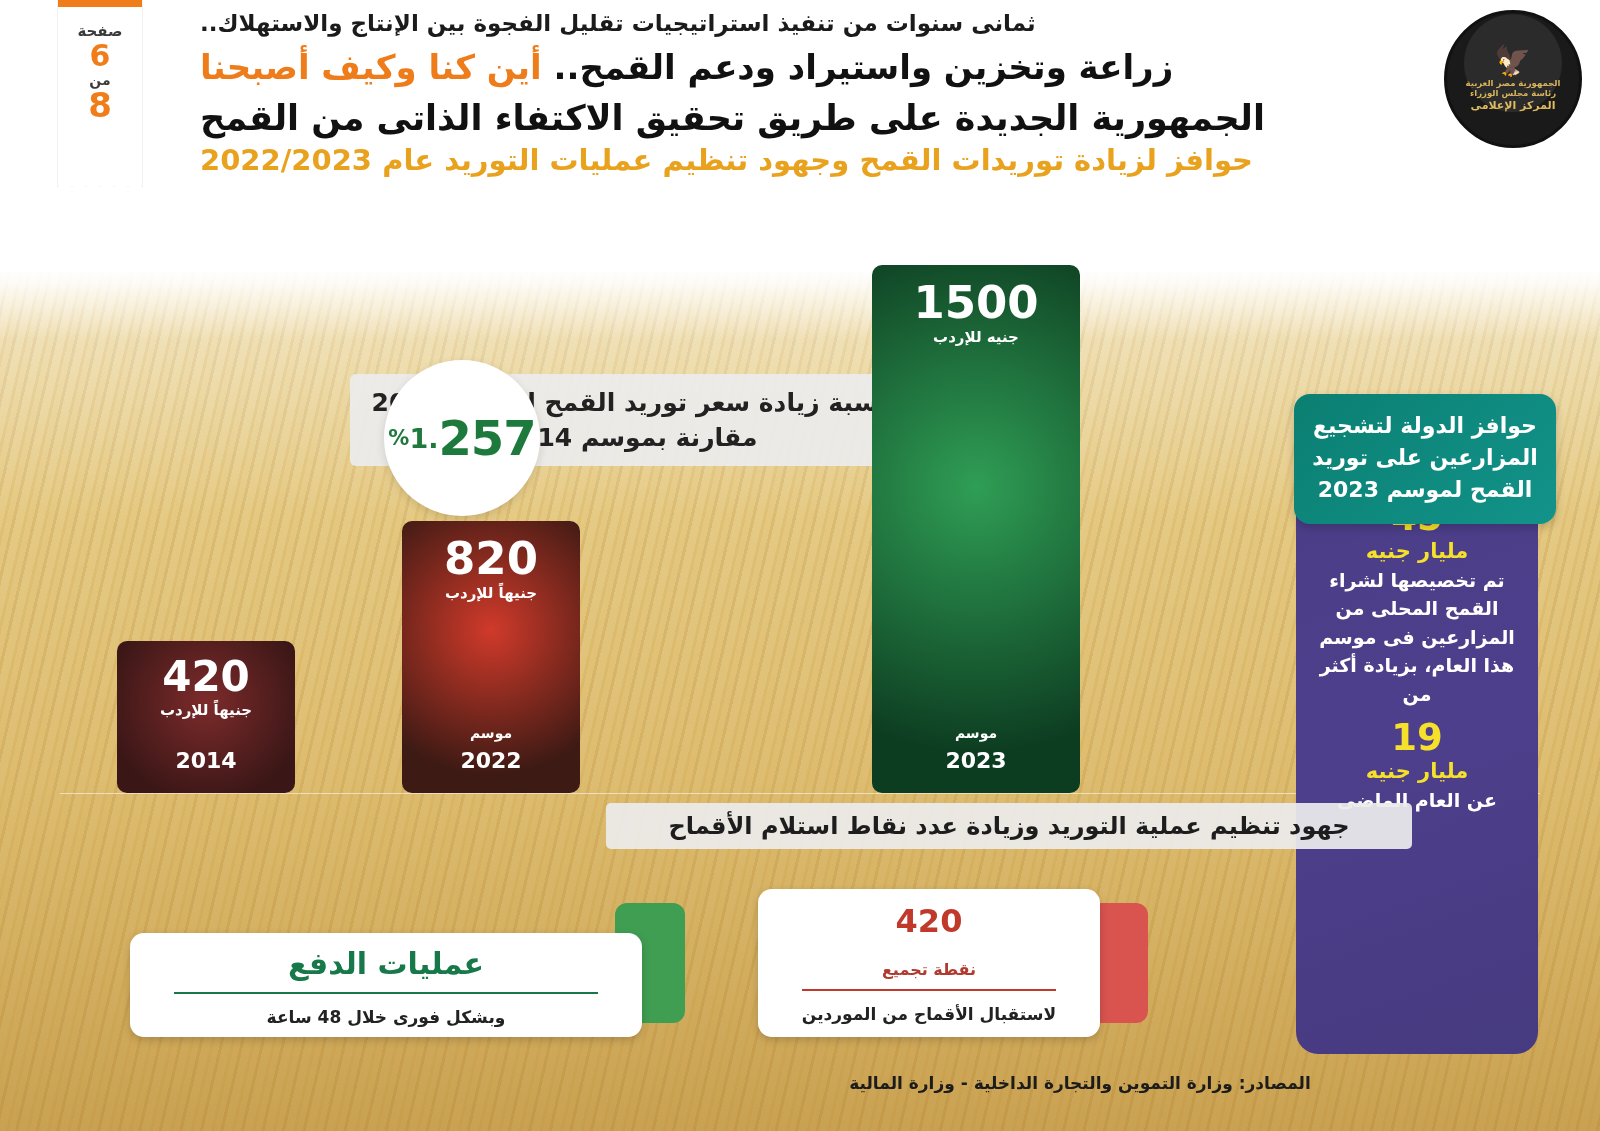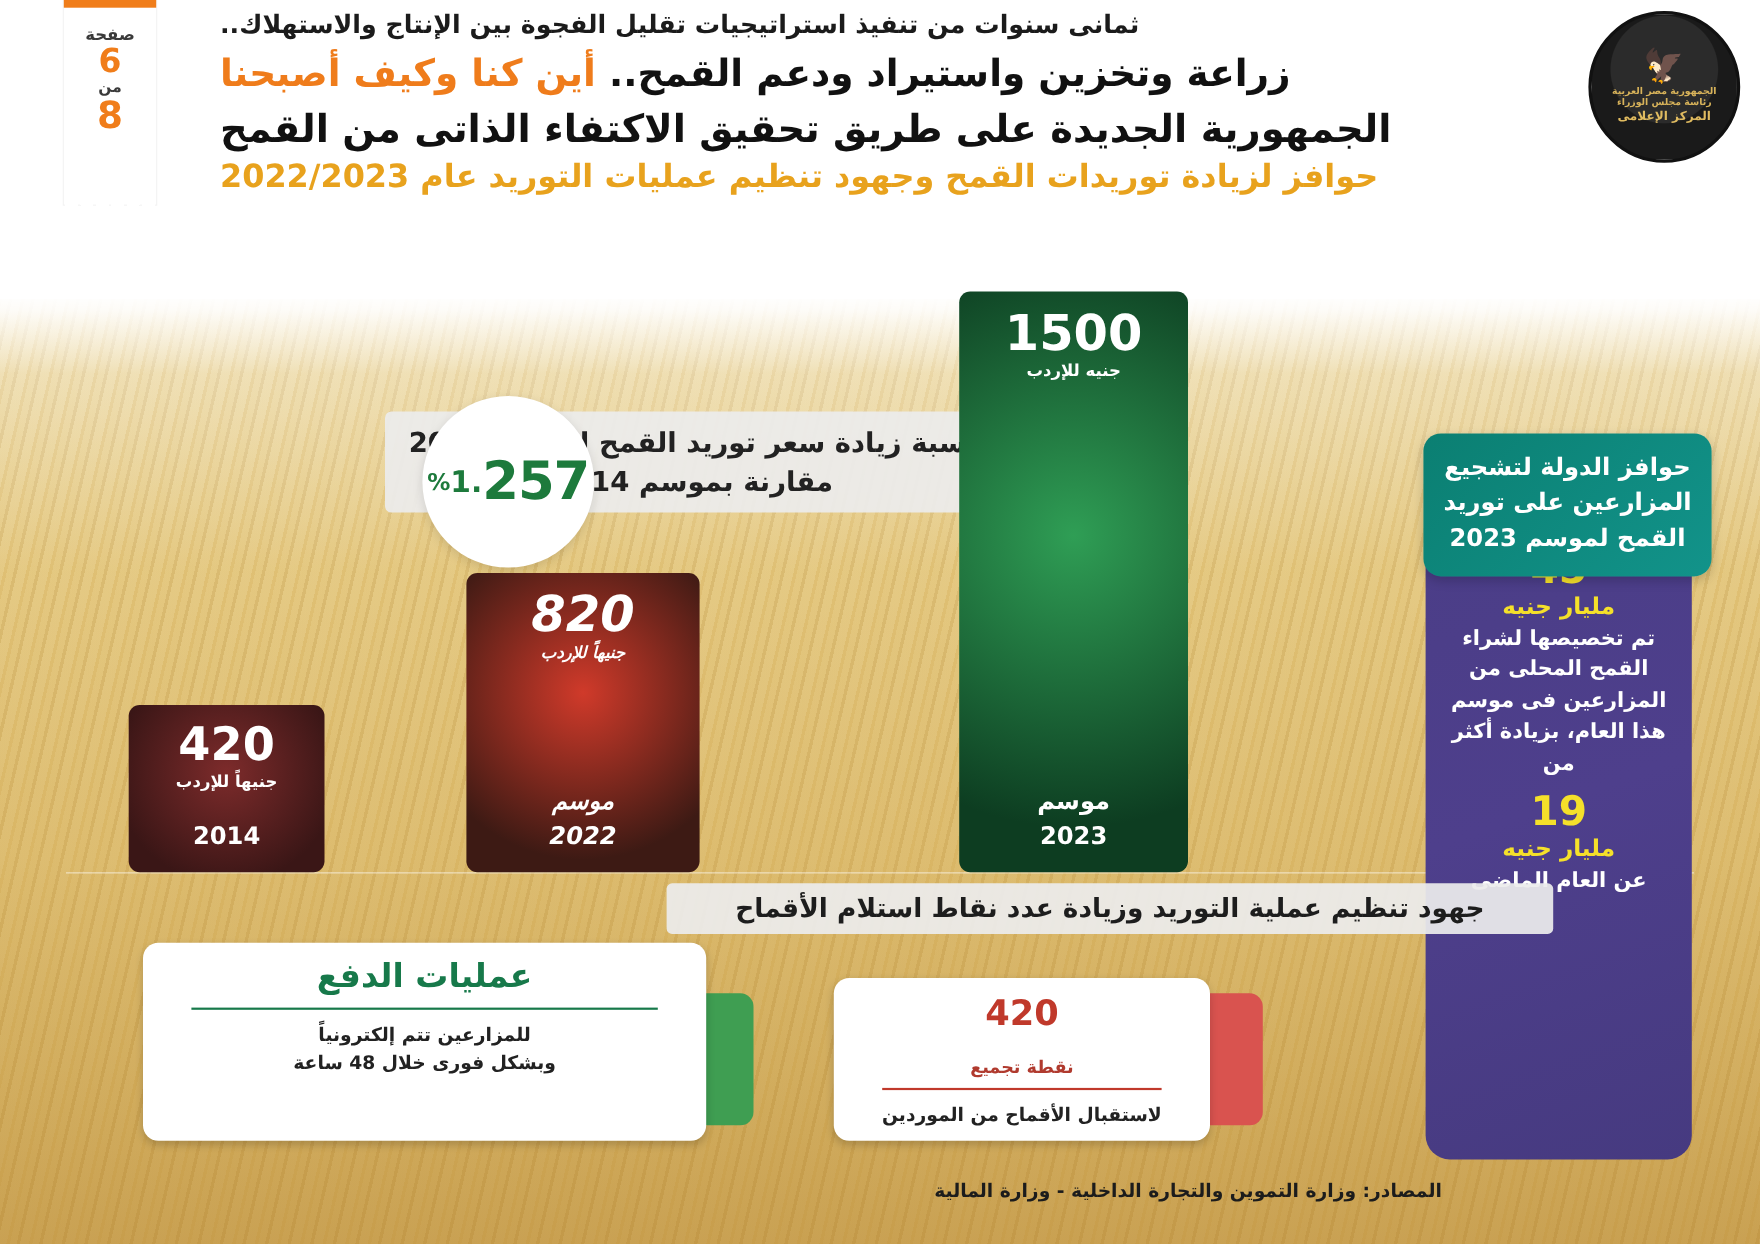--- a/index.html
+++ b/index.html
@@ -129,31 +129,30 @@
 
   .bars { position: absolute; left: 0; top: 0; width: 1600px; height: 1131px; }
   .bar {
     position: absolute; bottom: 338px;
     border-radius: 10px;
     color: #fff; text-align: center;
     padding-top: 14px;
   }
   .bar .val { font-size: 45px; font-weight: bold; line-height: 1.05; }
   .bar .unit { font-size: 15px; font-weight: bold; margin-top: 2px; }
-  .bar .season { position: absolute; left: 0; right: 0; bottom: 52px; font-size: 22px; font-weight: bold; }
+  .bar .season { position: absolute; left: 0; right: 0; bottom: 52px; font-size: 14px; font-weight: bold; }
   .bar .year { position: absolute; left: 0; right: 0; bottom: 20px; font-size: 22px; font-weight: bold; }
   #bar-2014 {
     right: 1305px; width: 178px; height: 152px;
     background: radial-gradient(circle at 50% 40%, #7d2b2b 0%, #3a1616 80%);
   }
   #bar-2014 .val { font-size: 42px; }
   #bar-2022 {
-    right: 964px; width: 212px; height: 272px;
+    right: 1020px; width: 178px; height: 272px;
     background: radial-gradient(circle at 50% 40%, #d03a2a 0%, #3d1a14 78%);
-    font-style: italic;
   }
   #bar-2023 {
     right: 520px; width: 208px; height: 528px;
     background: radial-gradient(circle at 50% 42%, #2f9e55 0%, #0d3d21 82%);
   }
   .baseline {
     position: absolute; right: 60px; left: 60px; bottom: 337px;
     border-top: 1px solid rgba(255,255,255,0.55);
   }
 
@@ -171,21 +170,21 @@
     position: absolute; bottom: 94px;
     background: #fff; border-radius: 14px;
     box-shadow: 0 3px 8px rgba(0,0,0,0.18);
     padding: 14px 16px 14px 16px;
     text-align: center;
   }
   .card .ttl { font-size: 30px; font-weight: bold; line-height: 1.15; }
   .card .sub { font-size: 16px; font-weight: bold; color: #b03a2e; margin-top: 20px; }
   .card .rule { height: 2px; margin: 10px 28px; }
   .card .body { font-size: 17px; font-weight: bold; color: #222; line-height: 1.55; }
-  #card-payment { right: 958px; width: 512px; height: 180px; }
+  #card-payment { right: 958px; width: 512px; height: 104px; }
   #card-payment .ttl { color: #17794a; }
   #card-payment .rule { background: #17794a; }
   #card-points { right: 500px; width: 342px; height: 148px; }
   #card-points .ttl { color: #c0392b; font-size: 32px; }
   #card-points .rule { background: #c0392b; }
   .tab {
     position: absolute; bottom: 108px; width: 70px; height: 120px; border-radius: 12px;
   }
   #tab-green { right: 915px; background: #3f9e52; }
   #tab-red { right: 452px; background: #d9534f; }
@@ -273,21 +272,20 @@
       <div class="rp-text">عن العام الماضى</div>
     </div>
   </div>
 
   <div class="sec-title">جهود تنظيم عملية التوريد وزيادة عدد نقاط استلام الأقماح</div>
 
   <div class="tab" id="tab-green"></div>
   <div class="card" id="card-payment">
     <div class="ttl">عمليات الدفع</div>
     <div class="rule"></div>
-    <div class="body">للمزارعين تتم إلكترونياً</div>
     <div class="body">وبشكل فورى خلال 48 ساعة</div>
   </div>
 
   <div class="tab" id="tab-red"></div>
   <div class="card" id="card-points">
     <div class="ttl">420</div>
     <div class="sub">نقطة تجميع</div>
     <div class="rule"></div>
     <div class="body">لاستقبال الأقماح من الموردين</div>
   </div>

